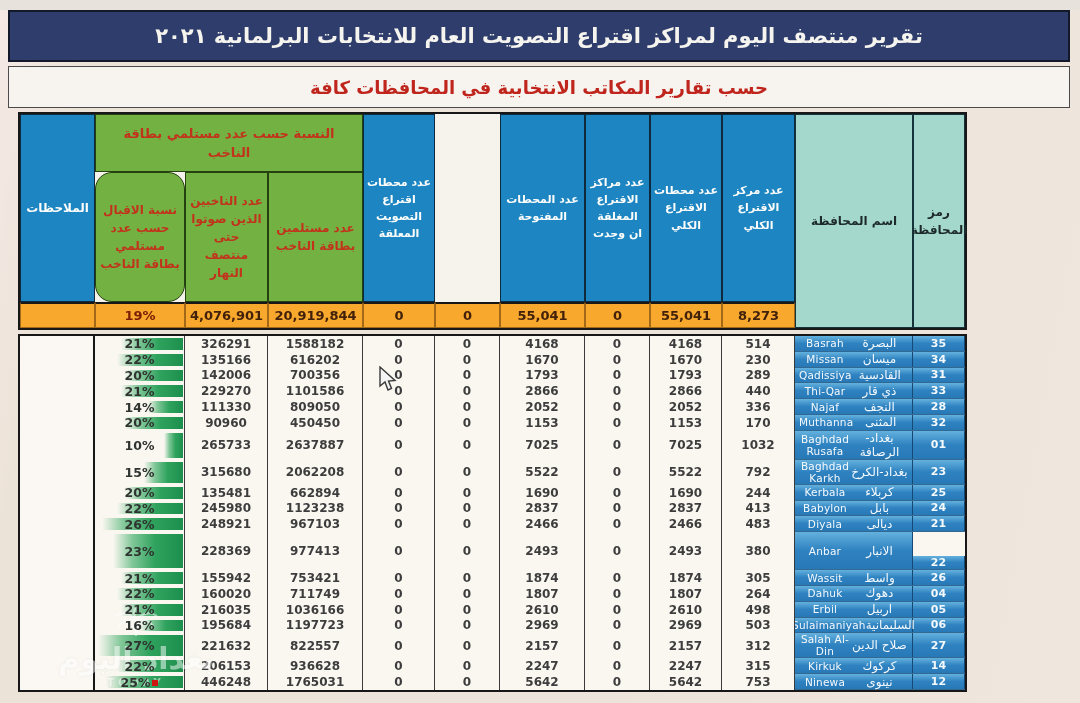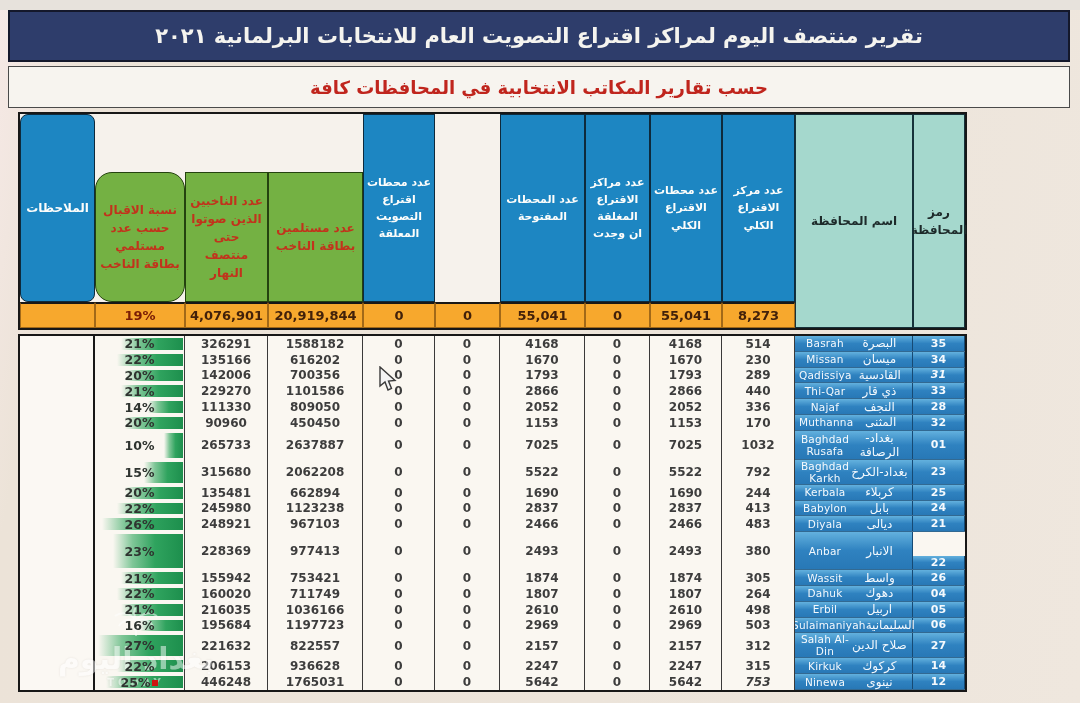--- a/index.html
+++ b/index.html
@@ -68,24 +68,25 @@
 </div>
 
 <div class="grid" id="header-block">
   <div class="cell hd-cyan" style="grid-column:1;grid-row:1 / span 3;">رمز المحافظة</div>
   <div class="cell hd-cyan" style="grid-column:2;grid-row:1 / span 3;">اسم المحافظة</div>
   <div class="cell hd-blue" style="grid-column:3;grid-row:1 / span 2;">عدد مركز الاقتراع الكلي</div>
   <div class="cell hd-blue" style="grid-column:4;grid-row:1 / span 2;">عدد محطات الاقتراع الكلي</div>
   <div class="cell hd-blue" style="grid-column:5;grid-row:1 / span 2;">عدد مراكز الاقتراع المغلقة ان وجدت</div>
   <div class="cell hd-blue" style="grid-column:6;grid-row:1 / span 2;">عدد المحطات المفتوحة</div>
   <div class="cell hd-blue" style="grid-column:8;grid-row:1 / span 2;">عدد محطات اقتراع التصويت المعلقة</div>
+  <div class="cell hd-green hd-group" style="grid-column:9 / span 3;grid-row:1;">النسبة حسب عدد مستلمي بطاقة الناخب</div>
   <div class="cell hd-green hd-sub" style="grid-column:9;grid-row:2;">عدد مستلمين بطاقة الناخب</div>
   <div class="cell hd-green hd-sub" style="grid-column:10;grid-row:2;">عدد الناخبين الذين صوتوا حتى منتصف النهار</div>
   <div class="cell hd-green hd-sub" style="grid-column:11;grid-row:2;border-radius:17px;">نسبة الاقبال حسب عدد مستلمي بطاقة الناخب</div>
-  <div class="cell hd-blue" style="grid-column:12;grid-row:1 / span 2;font-size:12px;border-radius:8px;">الملاحظات</div>
+  <div class="cell hd-blue" style="grid-column:12;grid-row:1 / span 2;font-size:12px;">الملاحظات</div>
 
   <div class="cell sum" style="grid-column:3;grid-row:3;">8,273</div>
   <div class="cell sum" style="grid-column:4;grid-row:3;">55,041</div>
   <div class="cell sum" style="grid-column:5;grid-row:3;">0</div>
   <div class="cell sum" style="grid-column:6;grid-row:3;">55,041</div>
   <div class="cell sum" style="grid-column:7;grid-row:3;">0</div>
   <div class="cell sum" style="grid-column:8;grid-row:3;">0</div>
   <div class="cell sum" style="grid-column:9;grid-row:3;">20,919,844</div>
   <div class="cell sum" style="grid-column:10;grid-row:3;">4,076,901</div>
   <div class="cell sum" style="grid-column:11;grid-row:3;color:#7a1d05;">19%</div>
@@ -121,21 +122,21 @@
     <div class="cell num" style="grid-area: 2 / 5;">0</div>
     <div class="cell num" style="grid-area: 2 / 6;">1670</div>
     <div class="cell num" style="grid-area: 2 / 7;">0</div>
     <div class="cell num" style="grid-area: 2 / 8;">0</div>
     <div class="cell num" style="grid-area: 2 / 9;">616202</div>
     <div class="cell num" style="grid-area: 2 / 10;">135166</div>
     <div class="cell pcell" style="grid-area: 2 / 11;">
       <div class="pbar" style="width: 73.913%;"></div>
       <span class="ptxt"><span>22%</span></span>
     </div>
-    <div class="cell bcell bcode" style="grid-area: 3 / 1; font-style: italic;">31</div>
+    <div class="cell bcell bcode" style="grid-area: 3 / 1;">31</div>
     <div class="cell bcell bname" style="grid-area: 3 / 2;">
       <span class="ar">القادسية</span>
       <span class="en">Qadissiya</span>
     </div>
     <div class="cell num" style="grid-area: 3 / 3;">289</div>
     <div class="cell num" style="grid-area: 3 / 4;">1793</div>
     <div class="cell num" style="grid-area: 3 / 5;">0</div>
     <div class="cell num" style="grid-area: 3 / 6;">1793</div>
     <div class="cell num" style="grid-area: 3 / 7;">0</div>
     <div class="cell num" style="grid-area: 3 / 8;">0</div>
@@ -398,21 +399,21 @@
     <div class="cell num" style="grid-area: 18 / 10;">206153</div>
     <div class="cell pcell" style="grid-area: 18 / 11;">
       <div class="pbar" style="width: 73.913%;"></div>
       <span class="ptxt"><span>22%</span></span>
     </div>
     <div class="cell bcell bcode" style="grid-area: 19 / 1;">12</div>
     <div class="cell bcell bname" style="grid-area: 19 / 2;">
       <span class="ar">نينوى</span>
       <span class="en">Ninewa</span>
     </div>
-    <div class="cell num" style="grid-area: 19 / 3; font-style: italic;">753</div>
+    <div class="cell num" style="grid-area: 19 / 3;">753</div>
     <div class="cell num" style="grid-area: 19 / 4;">5642</div>
     <div class="cell num" style="grid-area: 19 / 5;">0</div>
     <div class="cell num" style="grid-area: 19 / 6;">5642</div>
     <div class="cell num" style="grid-area: 19 / 7;">0</div>
     <div class="cell num" style="grid-area: 19 / 8;">0</div>
     <div class="cell num" style="grid-area: 19 / 9;">1765031</div>
     <div class="cell num" style="grid-area: 19 / 10;">446248</div>
     <div class="cell pcell" style="grid-area: 19 / 11;">
       <div class="pbar" style="width: 86.9565%;"></div>
       <span class="ptxt"><span class="pmark"></span><span>25%</span></span>

